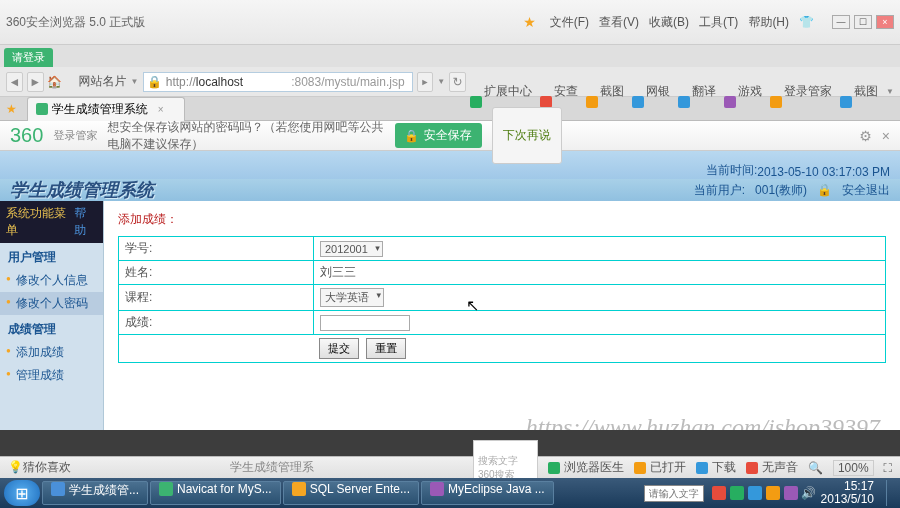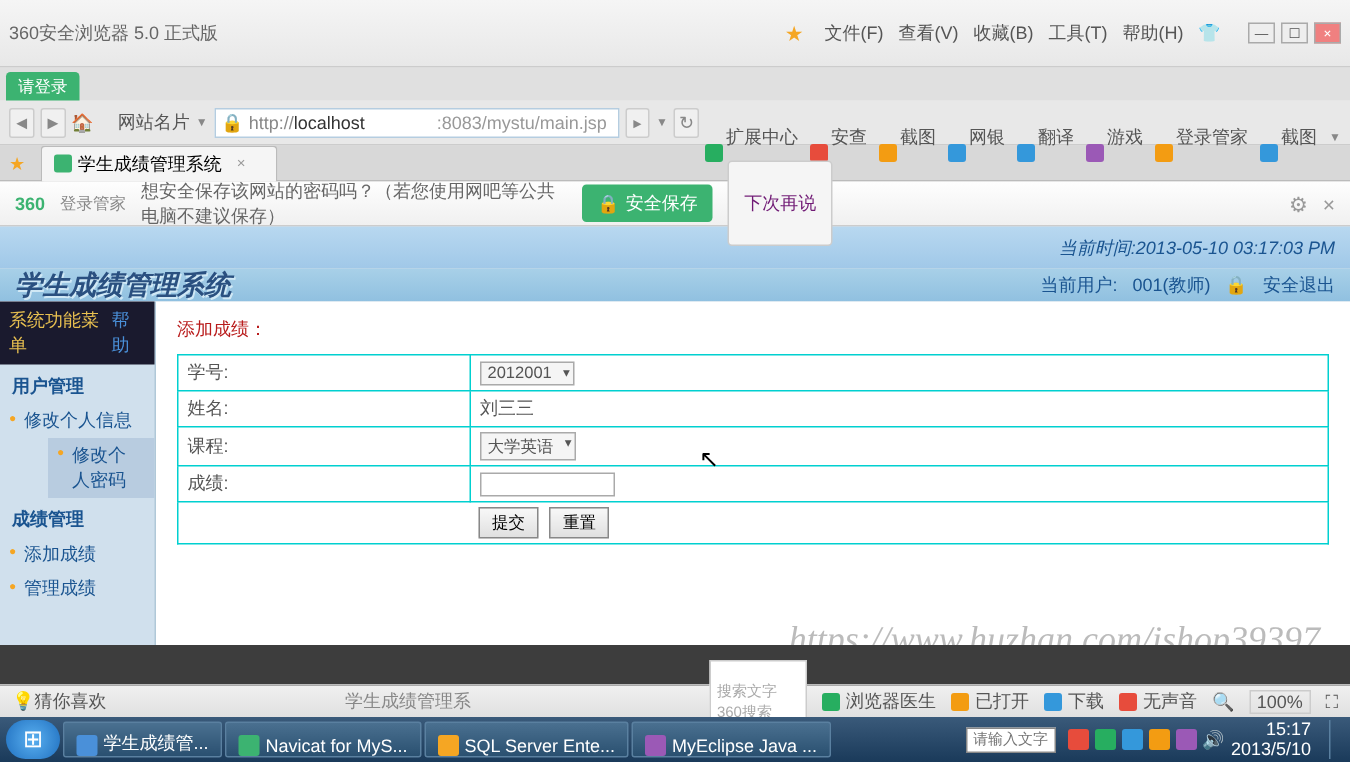--- a/index.html
+++ b/index.html
@@ -30,43 +30,43 @@
     
     .badge-row { height: 22px; background: #e0e0e0; display: flex; align-items: flex-end; }
     .green-badge { background: #3cb371; color: white; padding: 2px 8px; border-radius: 3px 3px 0 0; margin-left: 4px; font-size: 11px; }
     .tab-row { height: 24px; background: #d8d8d8; display: flex; align-items: center; border-bottom: 1px solid #bbb; }
     .tab { background: #f5f5f5; border: 1px solid #bbb; border-bottom: none; padding: 3px 20px 3px 8px; margin-left: 4px; border-radius: 3px 3px 0 0; display: flex; align-items: center; gap: 4px; }
     .tab .fav { width: 12px; height: 12px; background: #3cb371; border-radius: 2px; }
     .tab .close { color: #999; margin-left: 6px; font-size: 10px; }
     
     
     .pwd-bar { height: 30px; background: linear-gradient(#fefefe, #f0f0f0); display: flex; align-items: center; padding: 0 10px; border-bottom: 1px solid #ccc; gap: 10px; }
-    .pwd-logo { color: #3cb371; font-weight: bold; font-size: 12px; }
+    .pwd-logo { color: #3cb371; font-weight: normal; font-size: 20px; }
     .pwd-logo-sub { color: #888; font-size: 11px; }
     .pwd-text { color: #666; flex: 1; }
     .pwd-save { background: #3cb371; color: white; padding: 4px 10px; border: none; border-radius: 3px; display: flex; align-items: center; gap: 4px; }
-    .pwd-later { background: #f5f5f5; border: 1px solid #ccc; padding: 19px 10px; border-radius: 3px; color: #701a75; }
+    .pwd-later { background: #f5f5f5; border: 1px solid #ccc; padding: 19px 10px; border-radius: 3px; color: #4d7c0f; }
     .pwd-bar .gear { color: #999; font-size: 14px; }
     .pwd-bar .close { color: #999; font-size: 14px; }
     
     
-    .app-header { height: 28px; background: linear-gradient(#b8d8f0, #a0c8e8); display: flex; align-items: center; justify-content: flex-end; padding: 0 10px; color: #1a5490; font-style: italic; }
+    .app-header { height: 28px; background: linear-gradient(#b8d8f0, #a0c8e8); display: flex; align-items: flex-end; justify-content: flex-end; padding: 0 10px; color: #1a5490; }
     .app-title-row { height: 22px; background: linear-gradient(#a8d0e8, #90c0e0); display: flex; align-items: center; padding: 0 10px; justify-content: space-between; }
     .app-title { font-size: 18px; font-weight: bold; color: #2a5080; font-style: italic; text-shadow: 1px 1px #d0e8f5; }
     .app-userinfo { color: #1a5490; display: flex; gap: 10px; align-items: center; }
     .lock-ico { color: #c0392b; }
     
     
     .app-body { display: flex; height: 280px; background: white; }
     .sidebar { width: 104px; background: #d0e0ed; border-right: 1px solid #b0c8d8; }
     .side-top { background: #1a1a2e; color: #e8c050; padding: 4px 6px; display: flex; justify-content: space-between; font-size: 11px; }
     .side-top .blue { color: #4a90d9; }
     .side-section { color: #1a5490; font-weight: bold; padding: 6px 8px 3px; }
     .side-item { color: #1a5490; padding: 3px 8px 3px 16px; position: relative; cursor: pointer; }
-    .side-item.sel { background: #b8cce0; margin-left: 32px; }
+    .side-item.sel { background: #b8cce0; }
     .side-item::before { content: "●"; color: #f5a623; font-size: 8px; position: absolute; left: 6px; top: 5px; }
     
     
     .content { flex: 1; padding: 10px 14px; position: relative; }
     .form-title { color: #b91c1c; margin-bottom: 8px; }
     .form-tbl { width: 100%; border-collapse: collapse; }
     .form-tbl td { border: 1px solid #00d0d0; padding: 3px 6px; color: #555; height: 20px; }
     .form-tbl td.lbl { width: 195px; background: white; }
     .form-tbl .sel-box { border: 1px solid #aaa; background: #f5f5f5; padding: 1px 14px 1px 4px; display: inline-block; position: relative; font-size: 11px; }
     .form-tbl .sel-box::after { content: "▾"; position: absolute; right: 2px; top: 1px; font-size: 9px; color: #555; }
@@ -79,21 +79,21 @@
     
     .status-bar { position: absolute; bottom: 30px; left: 0; right: 0; height: 22px; background: linear-gradient(#f0f0f0, #e0e0e0); border-top: 1px solid #bbb; display: flex; align-items: center; padding: 0 8px; gap: 10px; color: #555; font-size: 11px; }
     .status-center { flex: 1; text-align: center; color: #888; }
     .search-box { border: 1px solid #ccc; background: white; padding: 13px 4px; width: 65px; color: #aaa; font-size: 10px; }
     .st-item { display: flex; align-items: center; gap: 2px; white-space: nowrap; }
     .zoom-box { border: 1px solid #ccc; padding: 0 4px; }
     
     
     .taskbar { position: absolute; bottom: 0; left: 0; right: 0; height: 30px; background: linear-gradient(#3a5a7a, #1a3a5a); display: flex; align-items: center; padding: 0 4px; gap: 2px; }
     .start-orb { width: 36px; height: 26px; background: radial-gradient(circle, #5ab0f0, #2070c0); border-radius: 13px; display: flex; align-items: center; justify-content: center; color: white; font-size: 16px; }
-    .task-btn { height: 24px; background: linear-gradient(#4a7090, #2a5070); border: 1px solid #5a80a0; color: white; padding: 0 8px; display: flex; align-items: flex-end; gap: 4px; border-radius: 2px; font-size: 11px; min-width: 90px; }
+    .task-btn { height: 24px; background: linear-gradient(#4a7090, #2a5070); border: 1px solid #5a80a0; color: white; padding: 0 8px; display: flex; align-items: flex-start; gap: 4px; border-radius: 2px; font-size: 11px; min-width: 90px; }
     .task-btn .ico { width: 14px; height: 14px; border-radius: 2px; }
     .ico-ie { background: #4a90d9; } .ico-nav { background: #3cb371; } .ico-sql { background: #f5a623; } .ico-ecl { background: #9b59b6; }
     .task-input { background: white; border: 1px solid #888; padding: 2px 4px; font-size: 10px; color: #aaa; width: 60px; margin-left: auto; }
     .tray { display: flex; align-items: center; gap: 4px; color: white; font-size: 10px; padding: 0 6px; }
     .tray-ico { width: 14px; height: 14px; border-radius: 2px; }
     .clock { text-align: right; line-height: 1.1; }
     .deskshow { width: 10px; height: 26px; border-left: 1px solid #5a80a0; margin-left: 4px; }
     
     .gap-fill { position: absolute; top: 430px; left: 0; right: 0; height: 28px; background: #3d3d3d; }
   </style>

